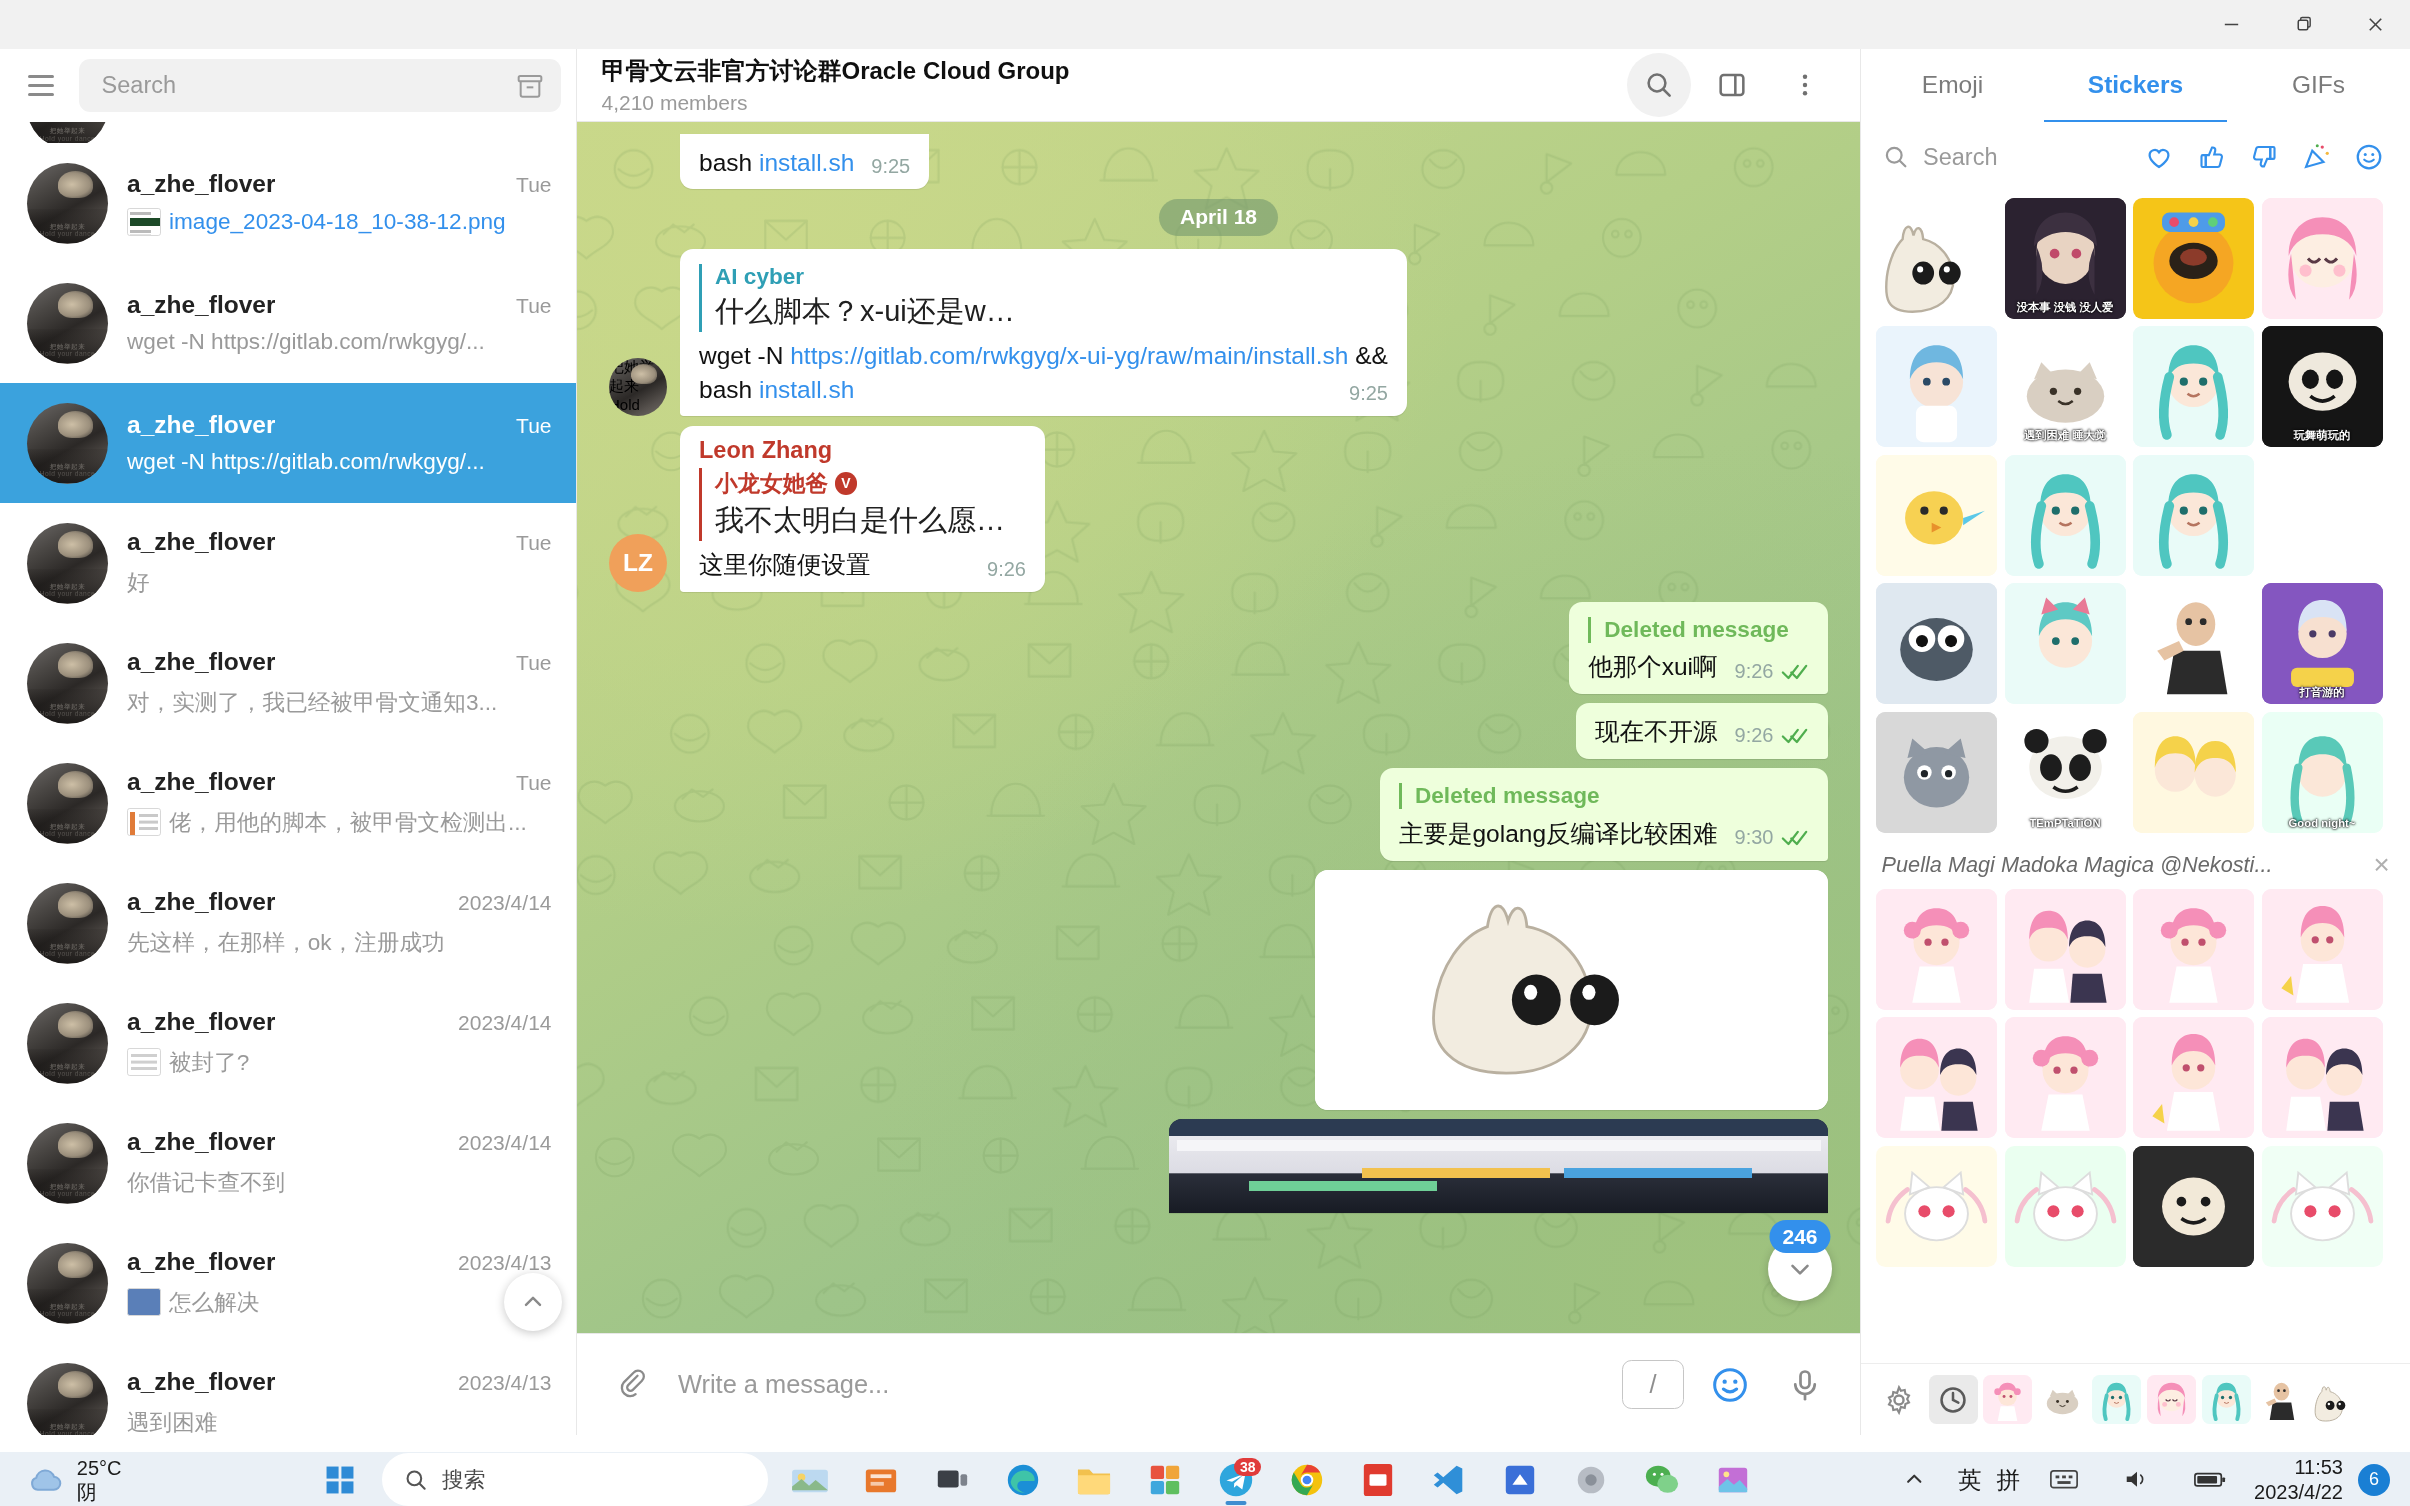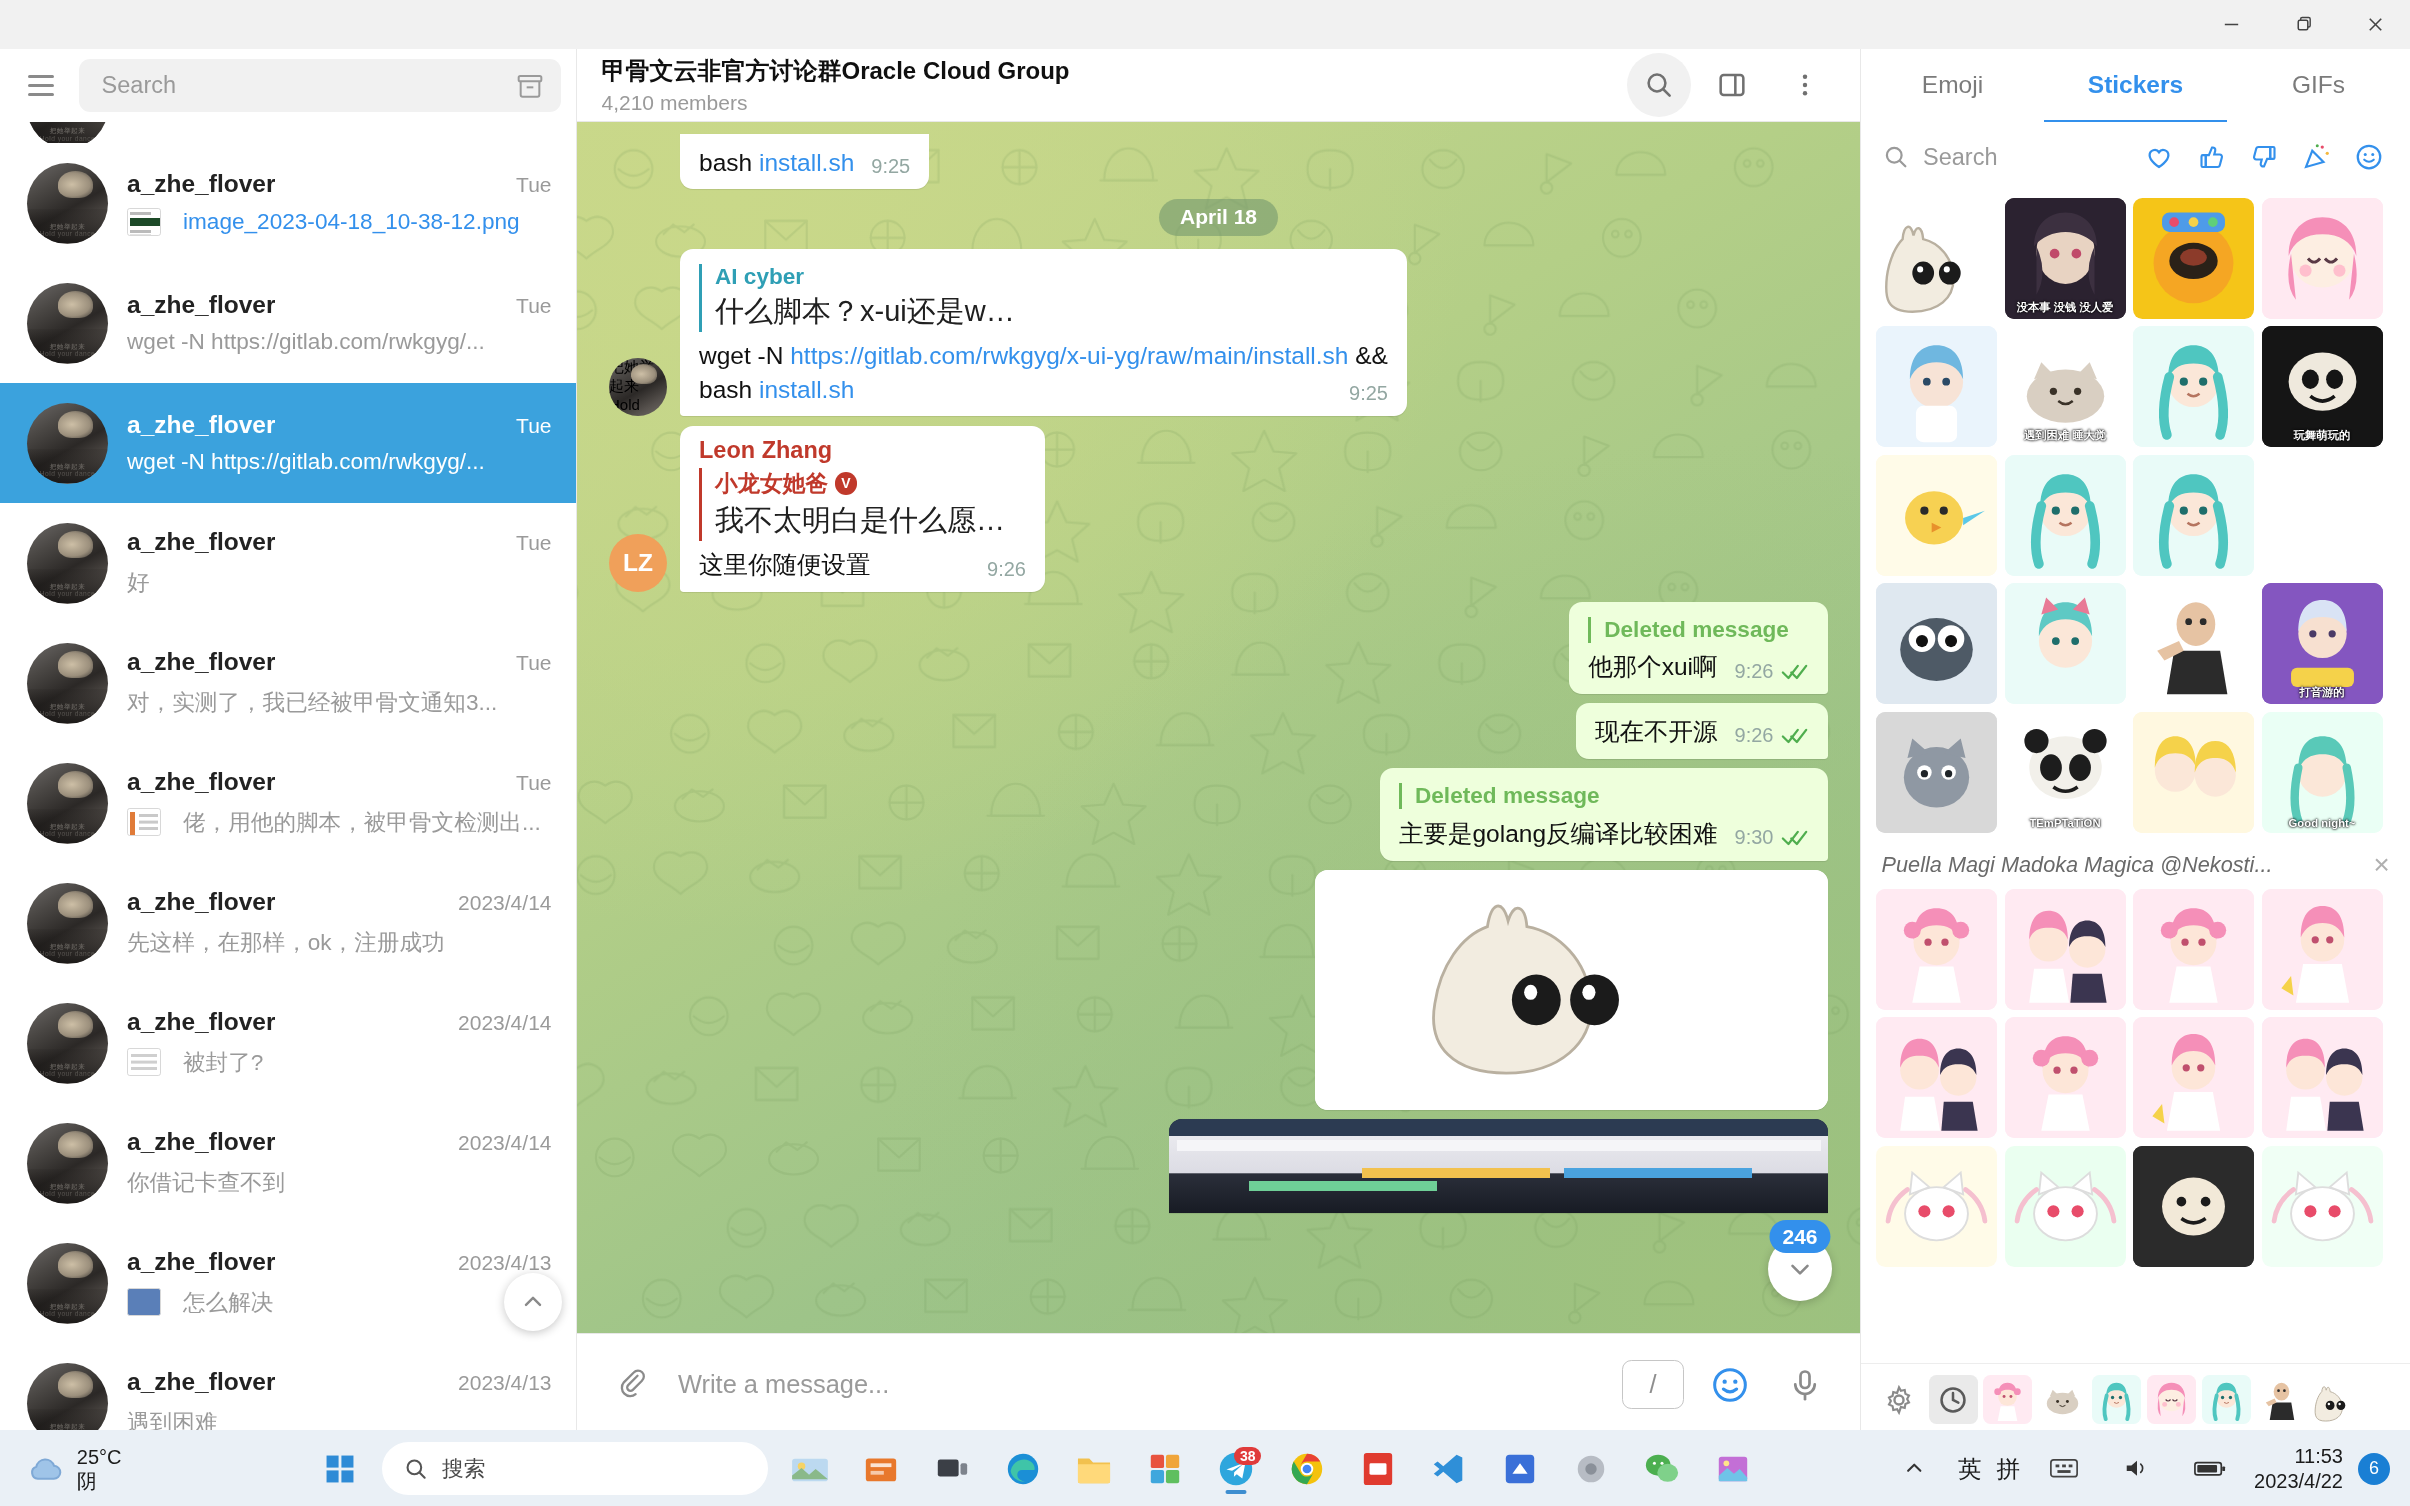--- a/index.html
+++ b/index.html
@@ -48,21 +48,21 @@
   .av::after {
     content: ""; position: absolute; left: 0; top: 58%; width: 100%; height: 42%;
     background: linear-gradient(180deg, rgba(35,32,30,.15), rgba(18,16,15,.85));
   }
   .av .wm { position: absolute; left: 0; bottom: 5.6px; width: 100%; text-align: center; font-size: 6.6px; color: #e8e2d8; opacity: .85; letter-spacing: 0.5px; line-height: 1.15; }
   .rowbody { flex: 1; min-width: 0; }
   .rowline1 { display: flex; align-items: baseline; justify-content: space-between; gap: 4px; }
   .rowname { font-size: 24.5px; font-weight: bold; color: #222; white-space: nowrap; overflow: hidden; text-overflow: ellipsis; }
   .chatrow.active .rowname, .chatrow.active .rowdate, .chatrow.active .rowmsg, .chatrow.active .rowmsg .lnk { color: #fff; }
   .rowdate { font-size: 21px; color: #9a9a9a; white-space: nowrap; }
-  .rowmsg { margin-top: 10.4px; font-size: 22.6px; color: #9a9a9a; white-space: nowrap; overflow: hidden; text-overflow: ellipsis; display: flex; align-items: center; gap: 22px; }
+  .rowmsg { margin-top: 10.4px; font-size: 22.6px; color: #9a9a9a; white-space: nowrap; overflow: hidden; text-overflow: ellipsis; display: flex; align-items: center; gap: 8px; }
   .rowmsg .lnk { color: #3390ec; }
   .thumb { width: 34px; height: 28px; flex: 0 0 34px; border-radius: 2.8px; background: #fff; border: 0.9px solid #d8d8d8; position: relative; overflow: hidden; }
   .thumb.green::after { content: ""; position: absolute; left: 1.9px; top: 8.5px; width: 30px; height: 8.5px; background: #1d4a28; }
   .thumb.green::before { content: ""; position: absolute; left: 1.9px; top: 2.8px; width: 21px; height: 2.8px; background: #bbb; box-shadow: 0 18px 0 #bbb, 0 22.6px 0 #bbb; }
   .thumb.bar { background: #fff; }
   .thumb.bar::before { content: ""; position: absolute; left: 1.9px; top: 2.8px; width: 5.6px; height: 22.6px; background: #e07b39; }
   .thumb.bar::after { content: ""; position: absolute; left: 11.3px; top: 4.7px; width: 19px; height: 2.8px; background: #c9c9c9; box-shadow: 0 6.6px 0 #c9c9c9, 0 13px 0 #c9c9c9; }
   .thumb.doc::before { content: ""; position: absolute; left: 2.8px; top: 4.7px; width: 26px; height: 2.8px; background: #cfcfcf; box-shadow: 0 6.6px 0 #cfcfcf, 0 13px 0 #cfcfcf; }
   .thumb.blue { background: #5a7fb8; }
 
@@ -154,21 +154,21 @@
   .scap { position: absolute; left: 0; bottom: 3.8px; width: 100%; text-align: center; font-size: 11.3px; font-weight: bold; color: #fff; text-shadow: 0 0 2.8px #000, 0 0 1.9px #000; }
   .setheader { display: flex; align-items: center; justify-content: space-between; padding: 9.4px 5.6px 7.5px; font-style: italic; }
   .setname { font-size: 21.7px; color: #6a6a6a; white-space: nowrap; overflow: hidden; text-overflow: ellipsis; }
   .setclose { color: #b0b0b0; font-size: 28px; cursor: pointer; }
 
   .stickerbar { height: 72px; flex: 0 0 72px; border-top: 0.9px solid #ededed; display: flex; align-items: center; padding: 0 13px; gap: 5.6px; }
   .sb { width: 49px; height: 49px; border-radius: 7.5px; display: flex; align-items: center; justify-content: center; cursor: pointer; flex: 0 0 49px; overflow: hidden; }
   .sb.sel { background: #eaeaea; }
 
   
-  .taskbar { position: absolute; left: 0; bottom: 0; width: 2411px; height: 77px; background: #eaf0f6; display: flex; align-items: center; }
+  .taskbar { position: absolute; left: 0; bottom: 0; width: 2411px; height: 55px; background: #eaf0f6; display: flex; align-items: center; }
   .tb-weather { display: flex; align-items: center; gap: 11.3px; padding-left: 24.5px; width: 311px; }
   .tb-wtxt { font-size: 20px; color: #1b1b1b; line-height: 1.2; }
   .tb-center { flex: 1; display: flex; align-items: center; gap: 13px; }
   .tb-ico { width: 58px; height: 58px; display: flex; align-items: center; justify-content: center; cursor: pointer; border-radius: 7.5px; position: relative; }
   .tb-search { width: 386px; height: 53px; background: #fff; border-radius: 28px; display: flex; align-items: center; gap: 13px; padding: 0 21px; font-size: 21.7px; color: #4a4a4a; cursor: pointer; }
   .tb-right { display: flex; align-items: center; gap: 15px; padding-right: 21px; }
   .ime { font-size: 23.5px; color: #1b1b1b; cursor: pointer; }
   .clock { font-size: 20px; color: #1b1b1b; line-height: 1.25; text-align: right; cursor: pointer; }
   .notifbadge { width: 32px; height: 32px; border-radius: 50%; background: #1a7fd4; color: #fff; font-size: 18px; display: flex; align-items: center; justify-content: center; }
   .tb-badge { position: absolute; top: 7.5px; right: 3.8px; background: #e03b3b; color: #fff; font-size: 14px; border-radius: 9.4px; padding: 0.9px 5.6px; font-weight: bold; }

